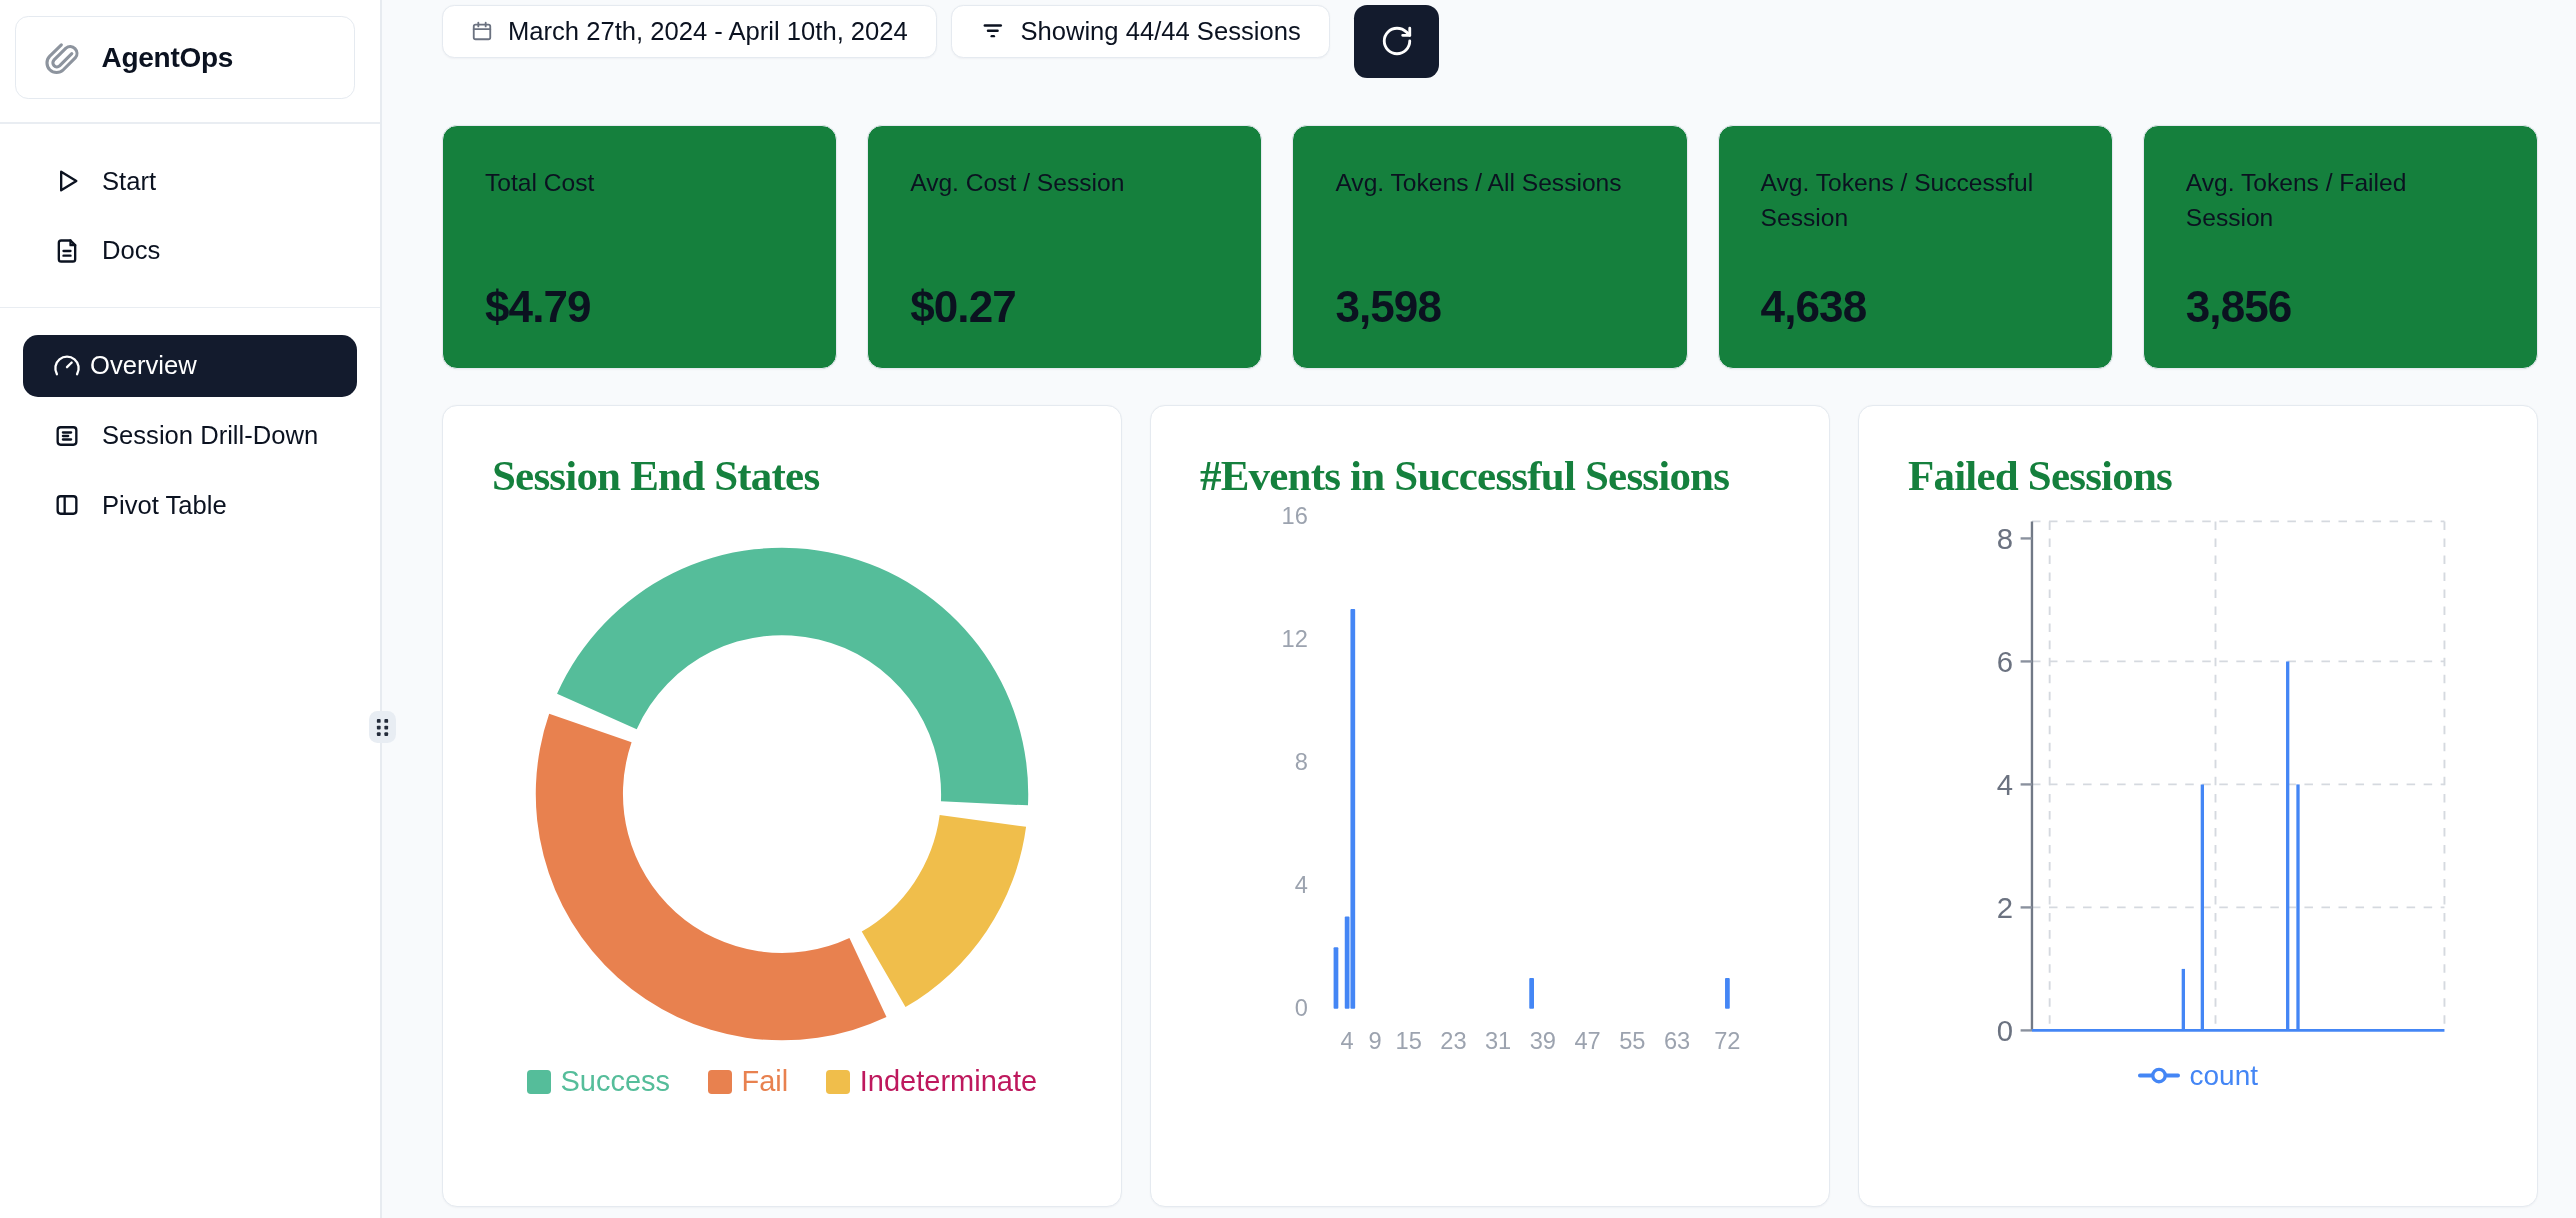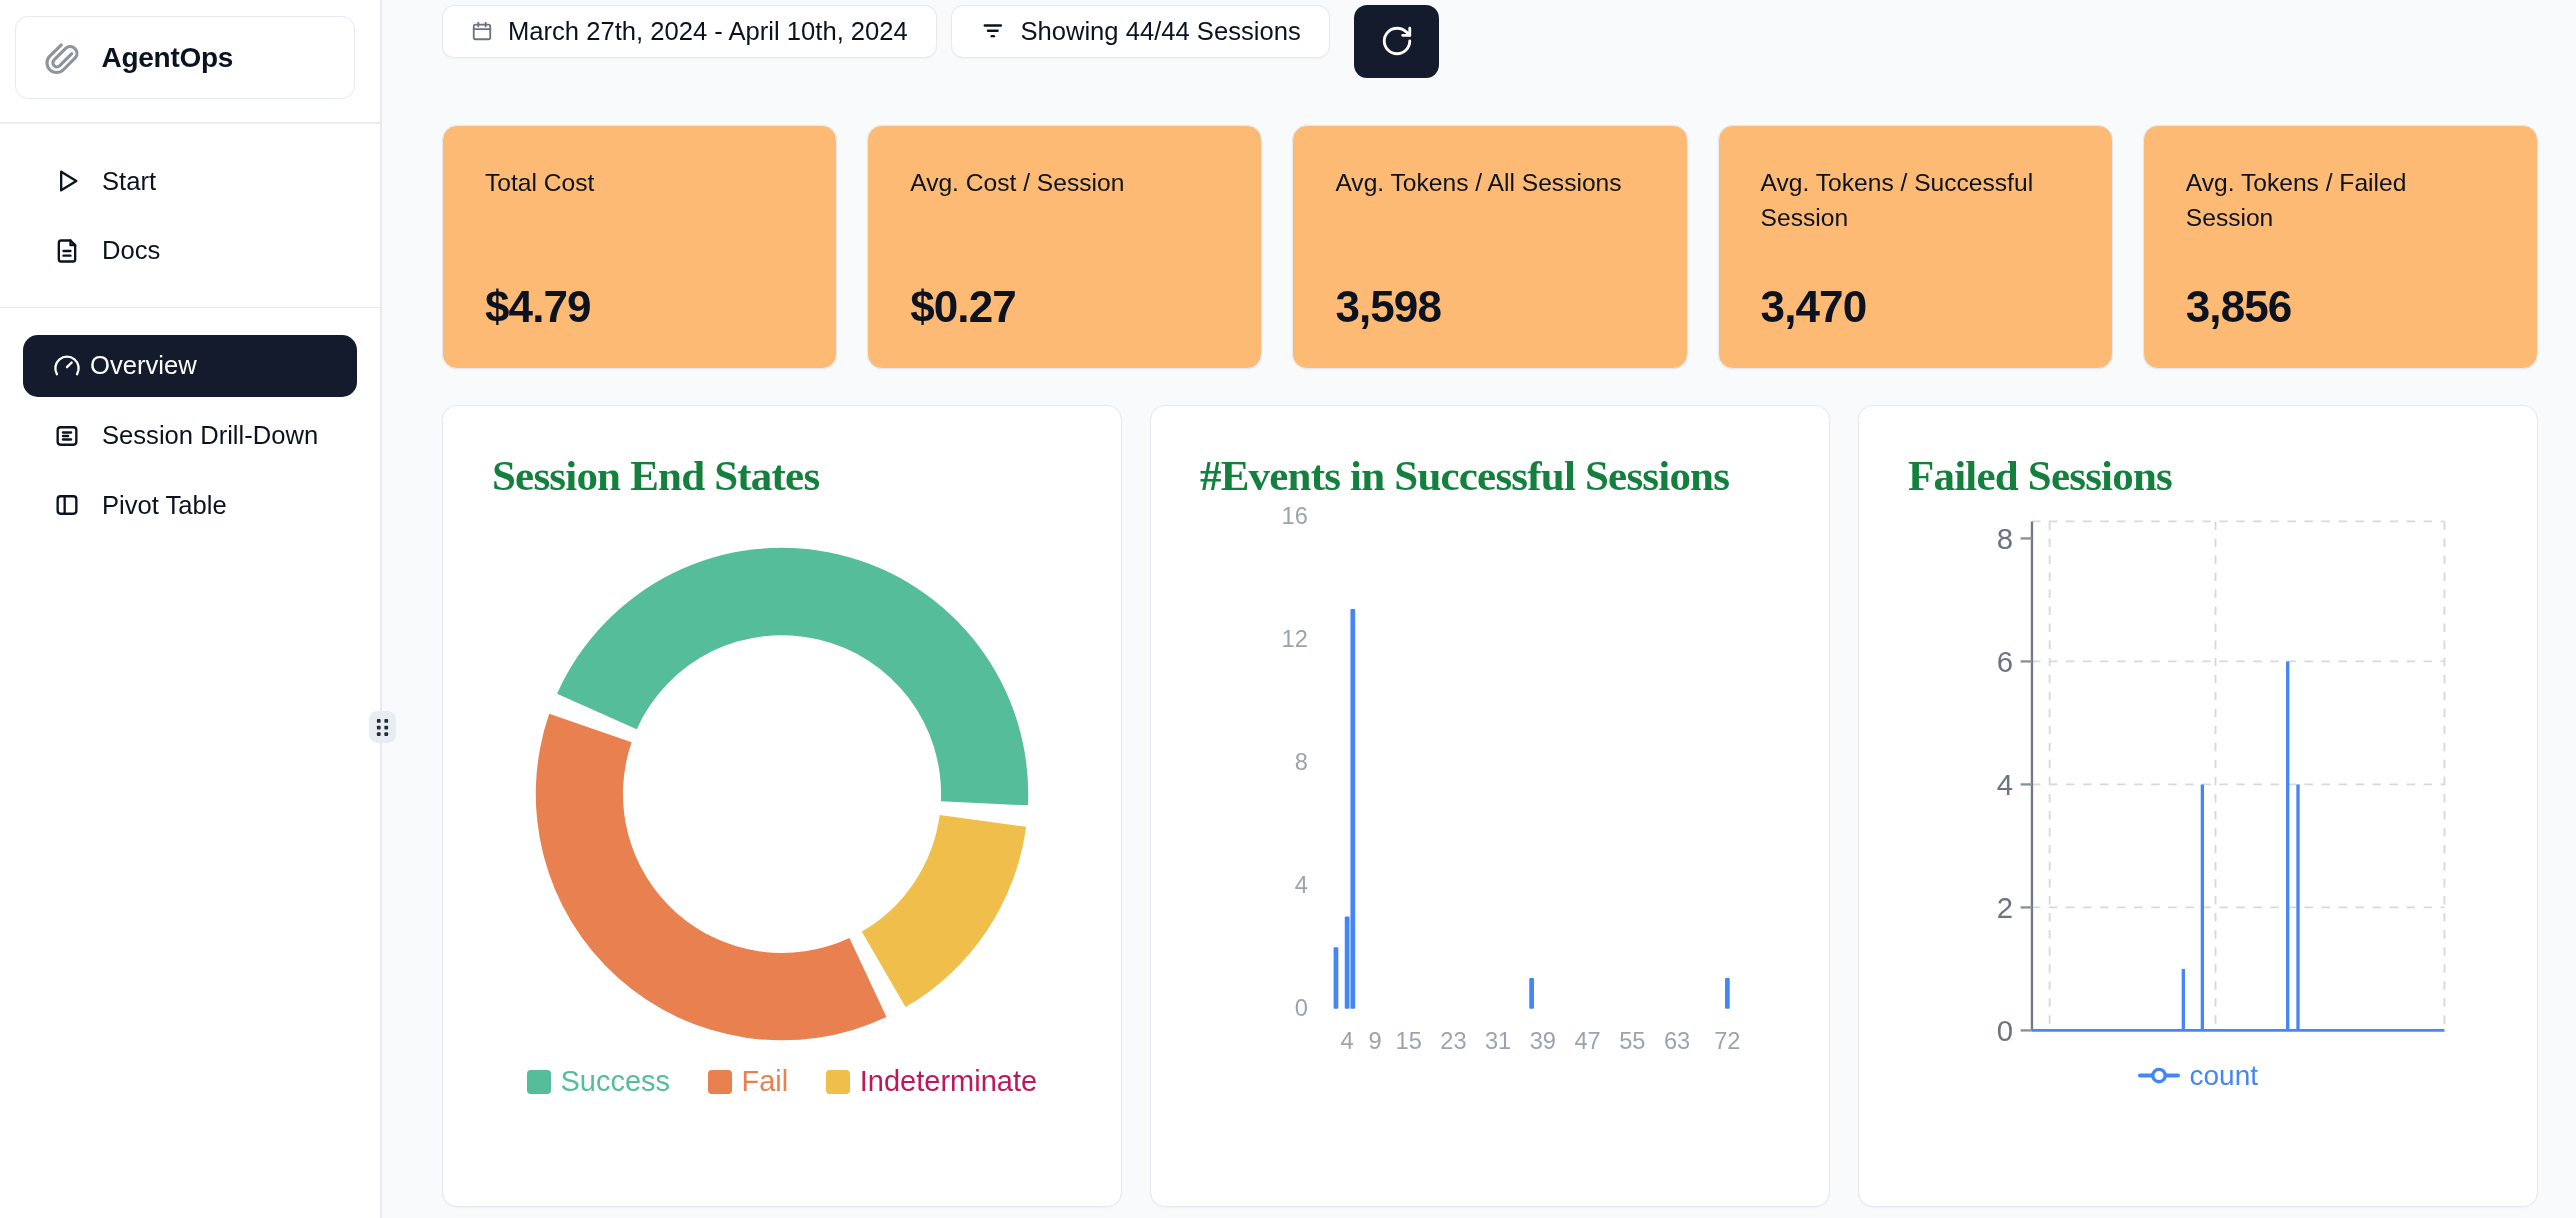--- a/index.html
+++ b/index.html
@@ -46,21 +46,21 @@
   }
   .pill + .pill { margin-left:14px; }
   .refresh-btn {
     margin-left:24.6px; width:85px; height:73px; background:#131B2D; border:none; border-radius:13.2px;
     display:flex; align-items:center; justify-content:center; cursor:pointer;
   }
 
   
   .stats-row { margin-top:47px; display:grid; grid-template-columns:repeat(5,1fr); gap:30px; }
   .stat-card {
-    height:244px; background:#fdba74; border:1.9px solid #E5EAF0; border-radius:15px;
+    height:244px; background:#15803d; border:1.9px solid #E5EAF0; border-radius:15px;
     padding:40px 42px 36px 42px; display:flex; flex-direction:column; justify-content:space-between;
     box-shadow:0 0.9px 1.9px rgba(16,24,40,.04);
   }
   .stat-label { font-size:24.6px; font-weight:500; line-height:1.42; color:#0B1220; }
   .stat-value { font-size:44px; font-weight:700; letter-spacing:-0.9px; color:#0B1220; }
 
   
   .charts-row { margin-top:36px; display:grid; grid-template-columns:repeat(3,1fr); gap:28px; }
   .chart-card {
     height:802px; background:#fff; border:1.9px solid #E5EAF0; border-radius:15px;
@@ -208,21 +208,21 @@
       <div class="stat-card">
         <div class="stat-label">Avg. Cost / Session</div>
         <div class="stat-value">$0.27</div>
       </div>
       <div class="stat-card">
         <div class="stat-label">Avg. Tokens / All Sessions</div>
         <div class="stat-value">3,598</div>
       </div>
       <div class="stat-card">
         <div class="stat-label">Avg. Tokens / Successful Session</div>
-        <div class="stat-value">3,470</div>
+        <div class="stat-value">4,638</div>
       </div>
       <div class="stat-card">
         <div class="stat-label">Avg. Tokens / Failed Session</div>
         <div class="stat-value">3,856</div>
       </div>
     </div>
 
     <div class="charts-row">
 
       <div class="chart-card">

